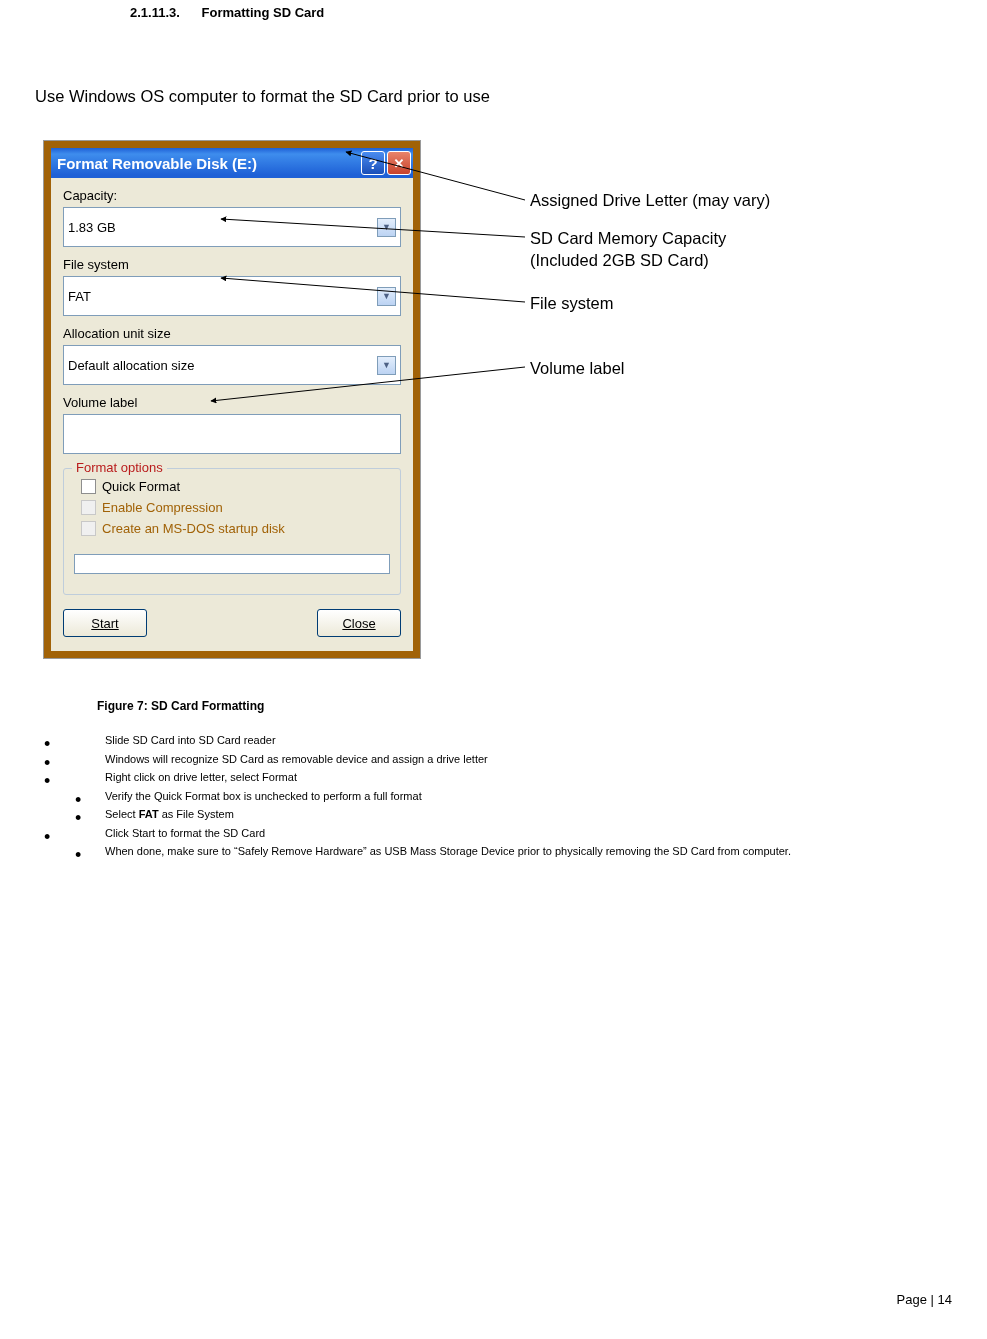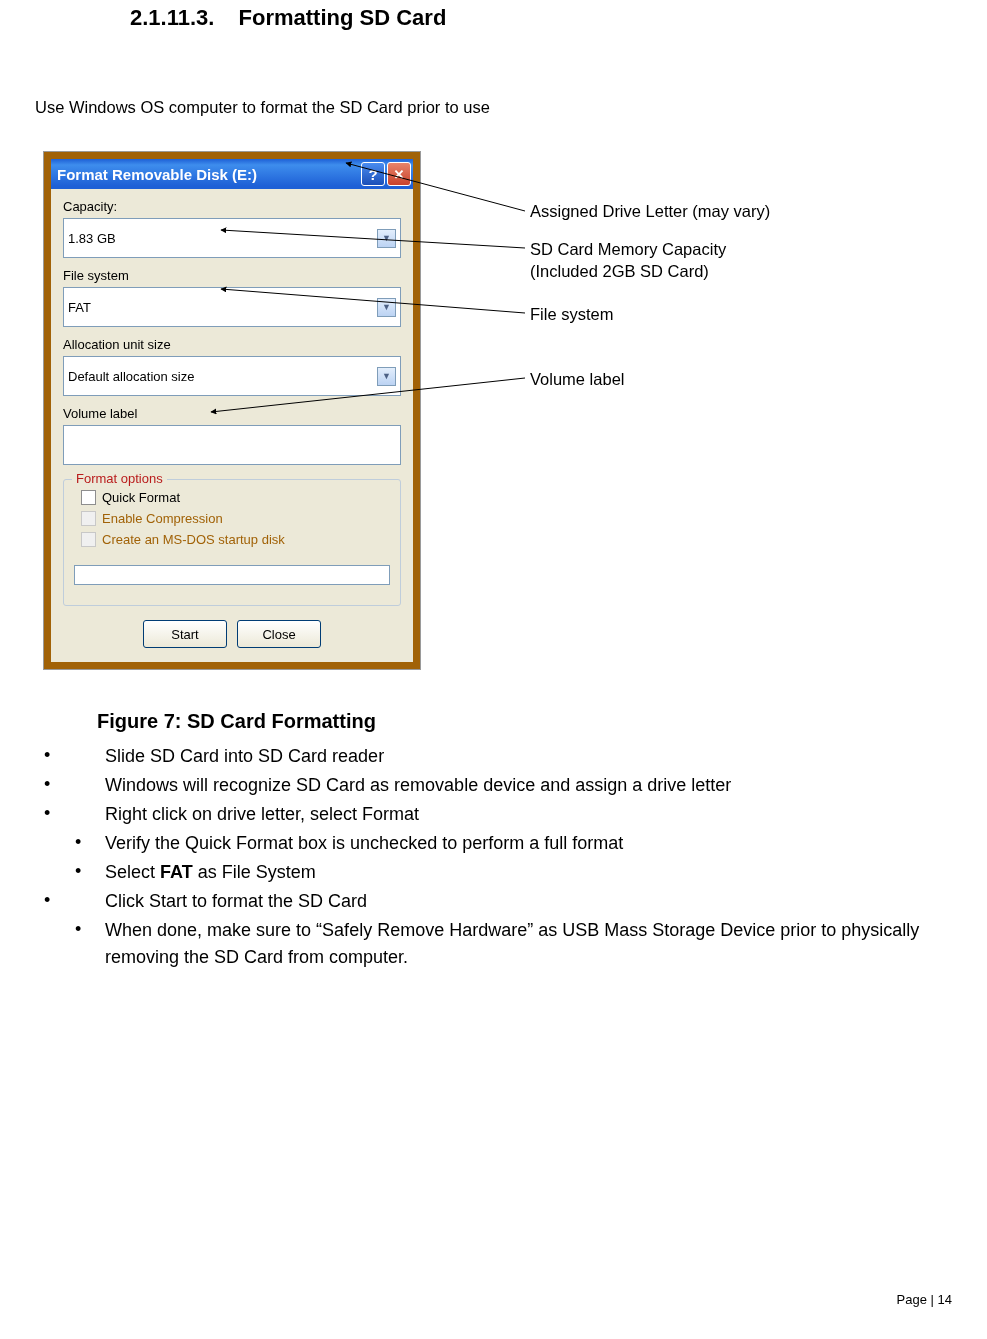--- a/index.html
+++ b/index.html
@@ -15,21 +15,21 @@
   }
   .page {
     position: relative;
     width: 100%;
     height: 100%;
     padding: 0 35px;
     box-sizing: border-box;
   }
   .section-heading {
     font-weight: bold;
-    font-size: 22px;
+    font-size: 13px;
     padding-top: 5px;
     padding-left: 95px;
   }
   .num { display: inline-block; margin-right: 18px; }
   .intro {
     padding-top: 50px;
     padding-bottom: 15px;
   }
   .figure-area {
     position: relative;
@@ -149,62 +149,63 @@
   }
   .chk.disabled .box { border-color: #c8c8c8; background: #f0f0f0; }
   .progress {
     margin-top: 18px;
     height: 18px;
     border: 1px solid #7f9db9;
     background: #fff;
   }
   .btnrow {
     display: flex;
-    justify-content: center;
+    justify-content: space-between;
     gap: 10px;
     margin-top: 14px;
+    text-decoration: underline;
   }
   .xpbtn {
     width: 82px;
     height: 26px;
     background: linear-gradient(to bottom, #fff, #ece9d8);
     border: 1px solid #003c74;
     border-radius: 3px;
     font-size: 13px;
     font-family: Tahoma, sans-serif;
     display: inline-flex;
     align-items: center;
     justify-content: center;
   }
   .figure-caption {
     position: absolute;
     left: 62px;
     top: 562px;
     font-weight: bold;
-    font-size: 20px;
+    font-size: 12px;
   }
   .callouts {
     position: absolute;
     left: 495px;
     top: 0;
     font-size: 16.5px;
     line-height: 1.35;
   }
   .callouts div { white-space: nowrap; }
   svg.lines {
     position: absolute;
     left: 0;
     top: 0;
     pointer-events: none;
   }
   ul.steps {
     list-style: none;
     padding: 0;
     margin: 10px 0 0 0;
-    font-size: 18px;
+    font-size: 11px;
     line-height: 1.5;
   }
   ul.steps li {
     position: relative;
     padding-left: 70px;
     margin-bottom: 2px;
   }
   ul.steps li.sub { padding-left: 70px; }
   ul.steps li::before {
     content: "•";

